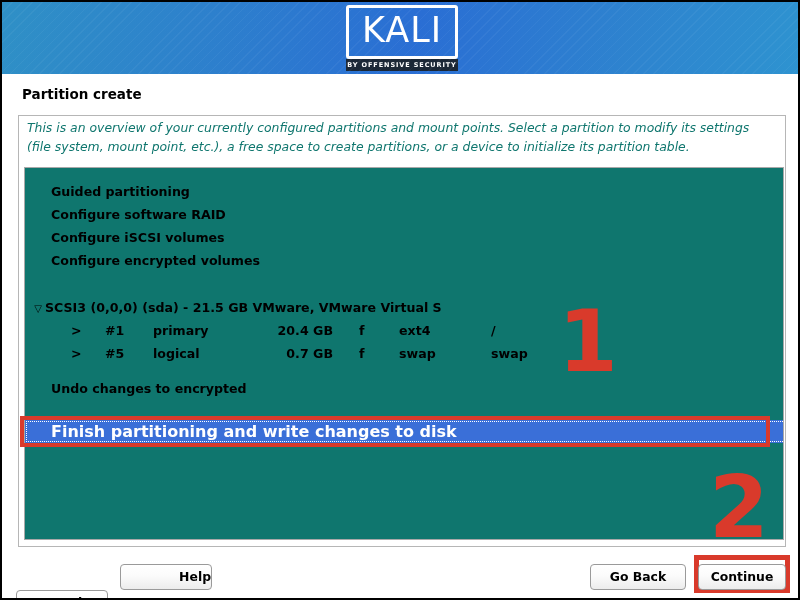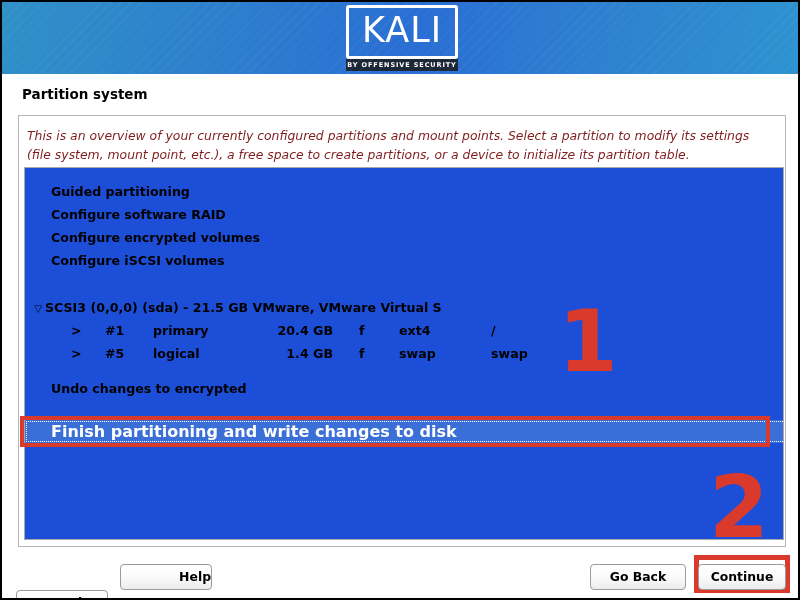--- a/index.html
+++ b/index.html
@@ -101,38 +101,38 @@
     top: 113px;
     width: 768px;
     height: 432px;
     box-sizing: border-box;
     border: 1px solid #b6b6b6;
     background: #ffffff;
   }
   #description {
     position: absolute;
     left: 25px;
-    top: 124px;
+    top: 116px;
     width: 750px;
     font-size: 12.4px;
     font-style: italic;
-    color: #7f1d1d;
+    color: #0f766e;
     line-height: 19px;
   }
 
   
   #list-box {
     position: absolute;
     left: 22px;
     top: 165px;
     width: 760px;
     height: 373px;
     box-sizing: border-box;
     border: 1px solid #a9a9a9;
-    background: #1d4ed8;
+    background: #0f766e;
     overflow: hidden;
   }
   .row {
     position: relative;
     height: 23px;
     line-height: 23px;
     white-space: nowrap;
     font-size: 12.6px;
     font-weight: 700;
     color: #000000;
@@ -239,56 +239,56 @@
 <div id="banner">
   <div id="logo">
     <div id="logo-frame"></div>
     <div id="logo-word">KALI</div>
     <div id="logo-tagwrap">
       <span id="logo-tag">BY OFFENSIVE SECURITY</span>
     </div>
   </div>
 </div>
 
-<div id="page-title">Partition system</div>
+<div id="page-title">Partition create</div>
 
 <div id="content-frame"></div>
 
 <div id="description">This is an overview of your currently configured partitions and mount points. Select a partition to modify its settings (file system, mount point, etc.), a free space to create partitions, or a device to initialize its partition table.</div>
 
 <div id="list-box">
 
   <div class="row spacer"></div>
 
   <div class="row menu">
     <span>Guided partitioning</span>
   </div>
   <div class="row menu">
     <span>Configure software RAID</span>
   </div>
   <div class="row menu">
+    <span>Configure iSCSI volumes</span>
+  </div>
+  <div class="row menu">
     <span>Configure encrypted volumes</span>
-  </div>
-  <div class="row menu">
-    <span>Configure iSCSI volumes</span>
   </div>
 
   <div class="row spacer"></div>
   <div class="row spacer"></div>
 
   <div class="row disk">
     <span class="tri">▽</span><span>SCSI3 (0,0,0) (sda) - 21.5 GB VMware, VMware Virtual S</span>
   </div>
 
   <div class="row part">
     <span class="c-gt">&gt;</span><span class="c-num">#1</span><span class="c-type">primary</span><span class="c-size">20.4 GB</span><span class="c-flag">f</span><span class="c-fs">ext4</span><span class="c-mnt">/</span>
   </div>
 
   <div class="row part">
-    <span class="c-gt">&gt;</span><span class="c-num">#5</span><span class="c-type">logical</span><span class="c-size">1.4 GB</span><span class="c-flag">f</span><span class="c-fs">swap</span><span class="c-mnt">swap</span>
+    <span class="c-gt">&gt;</span><span class="c-num">#5</span><span class="c-type">logical</span><span class="c-size">0.7 GB</span><span class="c-flag">f</span><span class="c-fs">swap</span><span class="c-mnt">swap</span>
   </div>
 
   <div class="row" id="row-undo">
     <span>Undo changes to encrypted</span>
   </div>
 
   <div id="row-finish">
     <span>Finish partitioning and write changes to disk</span>
   </div>
 

